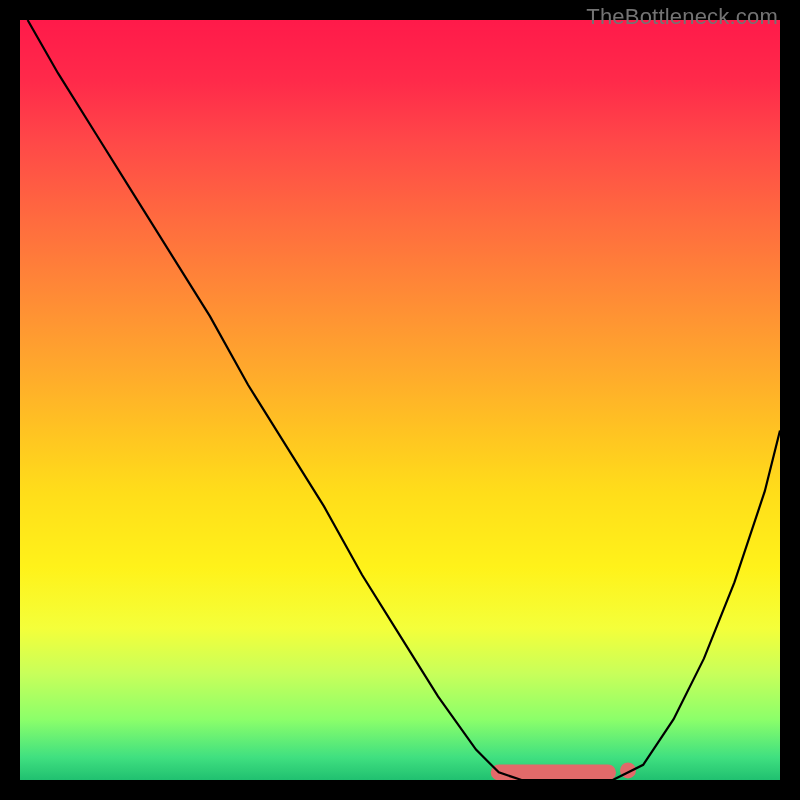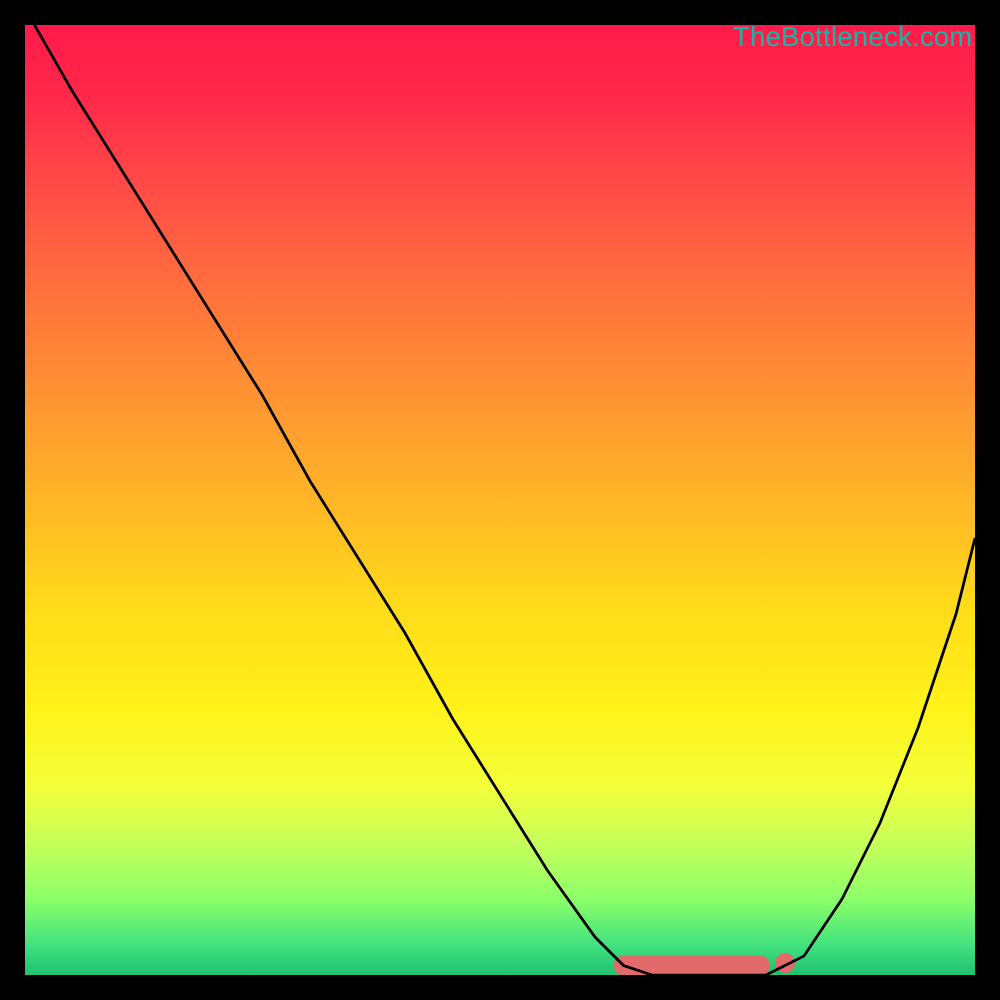--- a/index.html
+++ b/index.html
@@ -45,25 +45,24 @@
     left: 0;
     top: 0;
     width: 760px;
     height: 760px;
     pointer-events: none;
   }
   .watermark {
     position: absolute;
     top: 4px;
     right: 22px;
-    color: #14b8a6;
+    color: #737373;
     font-size: 22px;
     font-weight: 500;
     letter-spacing: 0.2px;
-    margin-top: 13px;
   }
 </style>
 </head>
 <body>
 
 <div class="frame">
   <div class="plot-area">
     <svg class="curve" viewBox="0 0 760 760" preserveAspectRatio="none">
       <g>
         <line id="hl-line" stroke="#e26a6a" stroke-width="16" stroke-linecap="round" x1="478.8" x2="588" y1="752.4" y2="752.4"></line>

